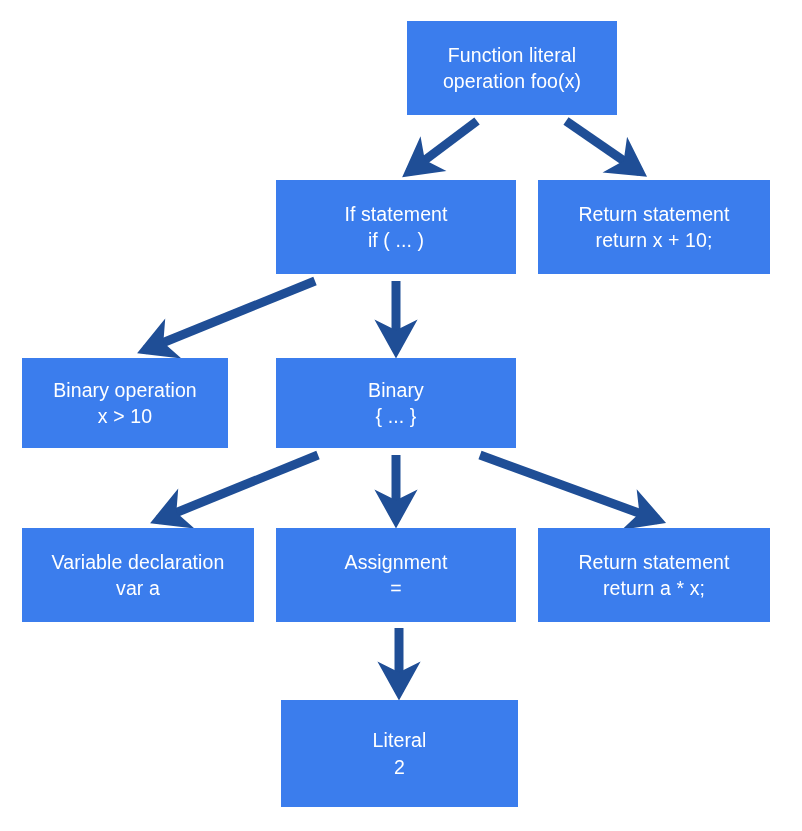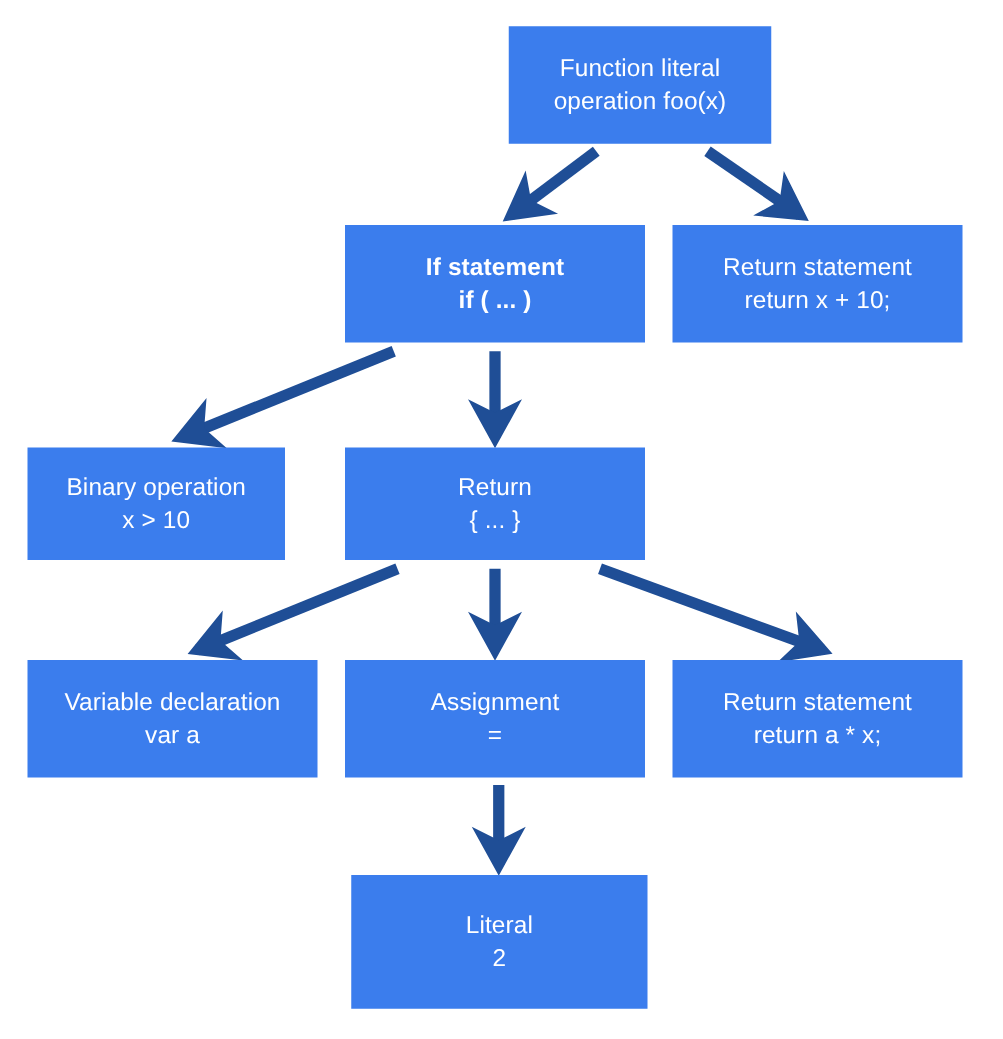--- a/index.html
+++ b/index.html
@@ -69,34 +69,34 @@
         <line x1="480" y1="455" x2="658" y2="520" stroke="#1f4e96" stroke-width="9" marker-end="url(#arrowhead)"></line>
         <line x1="399" y1="628" x2="399" y2="692" stroke="#1f4e96" stroke-width="9" marker-end="url(#arrowhead)"></line>
       </g>
   </svg>
 
   <div class="nodes-layer">
       <div class="node" style="left: 407px; top: 21px; width: 210px; height: 94px; background: rgb(59, 125, 237); color: rgb(255, 255, 255);">
         <span class="line1">Function literal</span>
         <span class="line2">operation foo(x)</span>
       </div>
-      <div class="node" style="left: 276px; top: 180px; width: 240px; height: 94px; background: rgb(59, 125, 237); color: rgb(255, 255, 255); font-weight: bold;">
+      <div class="node" style="left: 276px; top: 180px; width: 240px; height: 94px; background: rgb(59, 125, 237); color: rgb(255, 255, 255);">
         <span class="line1">If statement</span>
         <span class="line2">if ( ... )</span>
       </div>
       <div class="node" style="left: 538px; top: 180px; width: 232px; height: 94px; background: rgb(59, 125, 237); color: rgb(255, 255, 255);">
         <span class="line1">Return statement</span>
         <span class="line2">return x + 10;</span>
       </div>
       <div class="node" style="left: 22px; top: 358px; width: 206px; height: 90px; background: rgb(59, 125, 237); color: rgb(255, 255, 255);">
         <span class="line1">Binary operation</span>
         <span class="line2">x &gt; 10</span>
       </div>
       <div class="node" style="left: 276px; top: 358px; width: 240px; height: 90px; background: rgb(59, 125, 237); color: rgb(255, 255, 255);">
-        <span class="line1">Return</span>
+        <span class="line1">Binary</span>
         <span class="line2">{ ... }</span>
       </div>
       <div class="node" style="left: 22px; top: 528px; width: 232px; height: 94px; background: rgb(59, 125, 237); color: rgb(255, 255, 255); align-items: center;">
         <span class="line1">Variable declaration</span>
         <span class="line2">var a</span>
       </div>
       <div class="node" style="left: 276px; top: 528px; width: 240px; height: 94px; background: rgb(59, 125, 237); color: rgb(255, 255, 255);">
         <span class="line1">Assignment</span>
         <span class="line2">=</span>
       </div>

